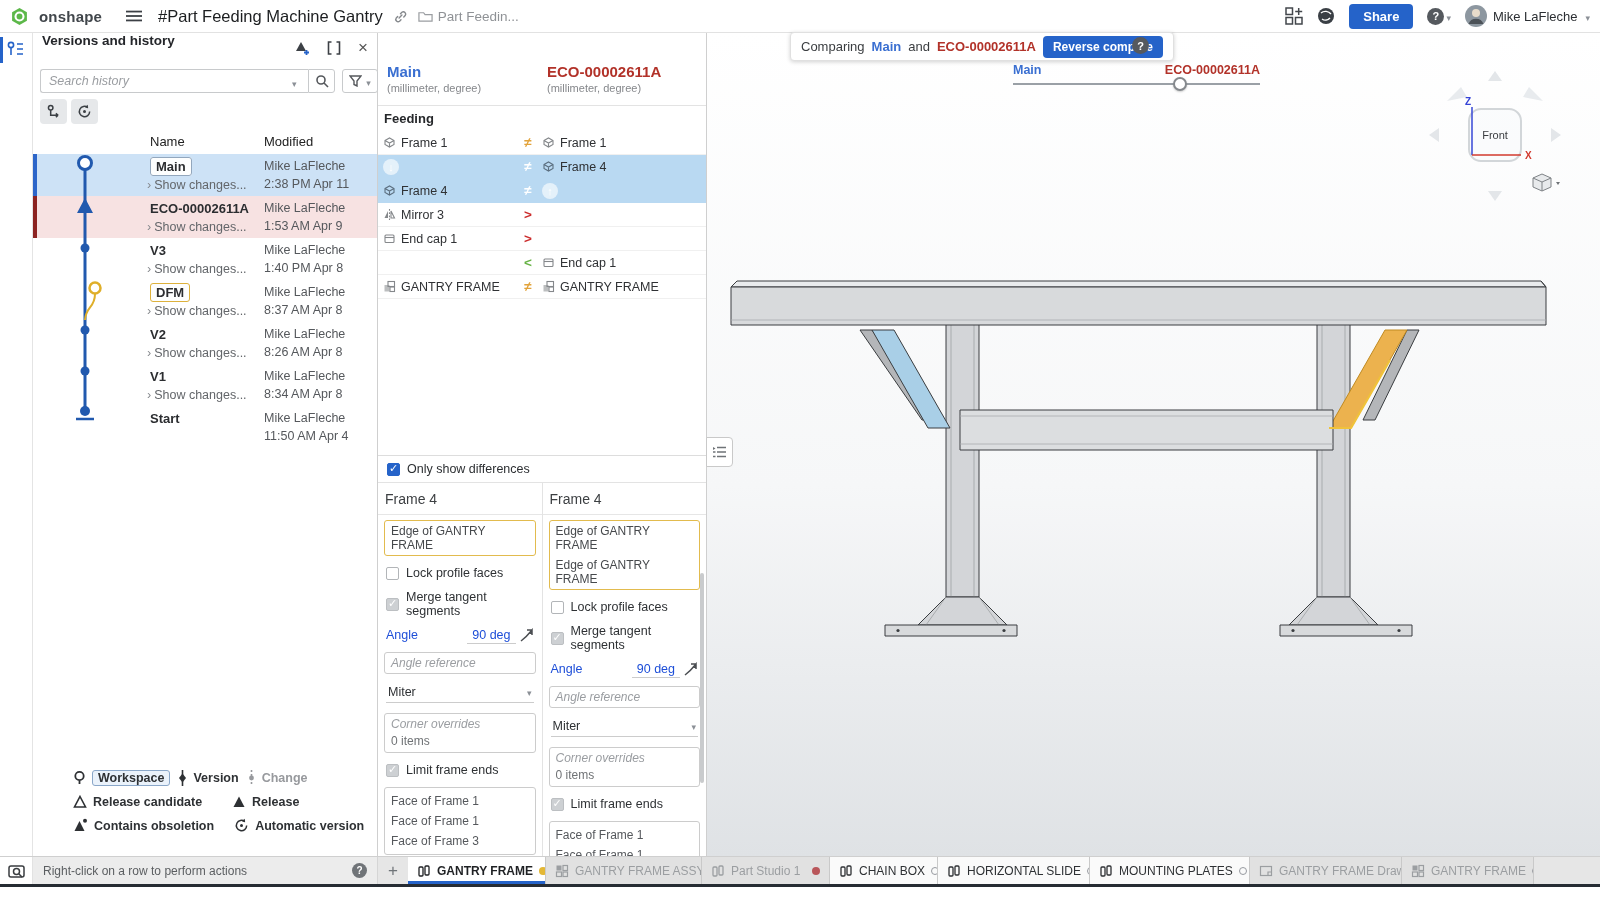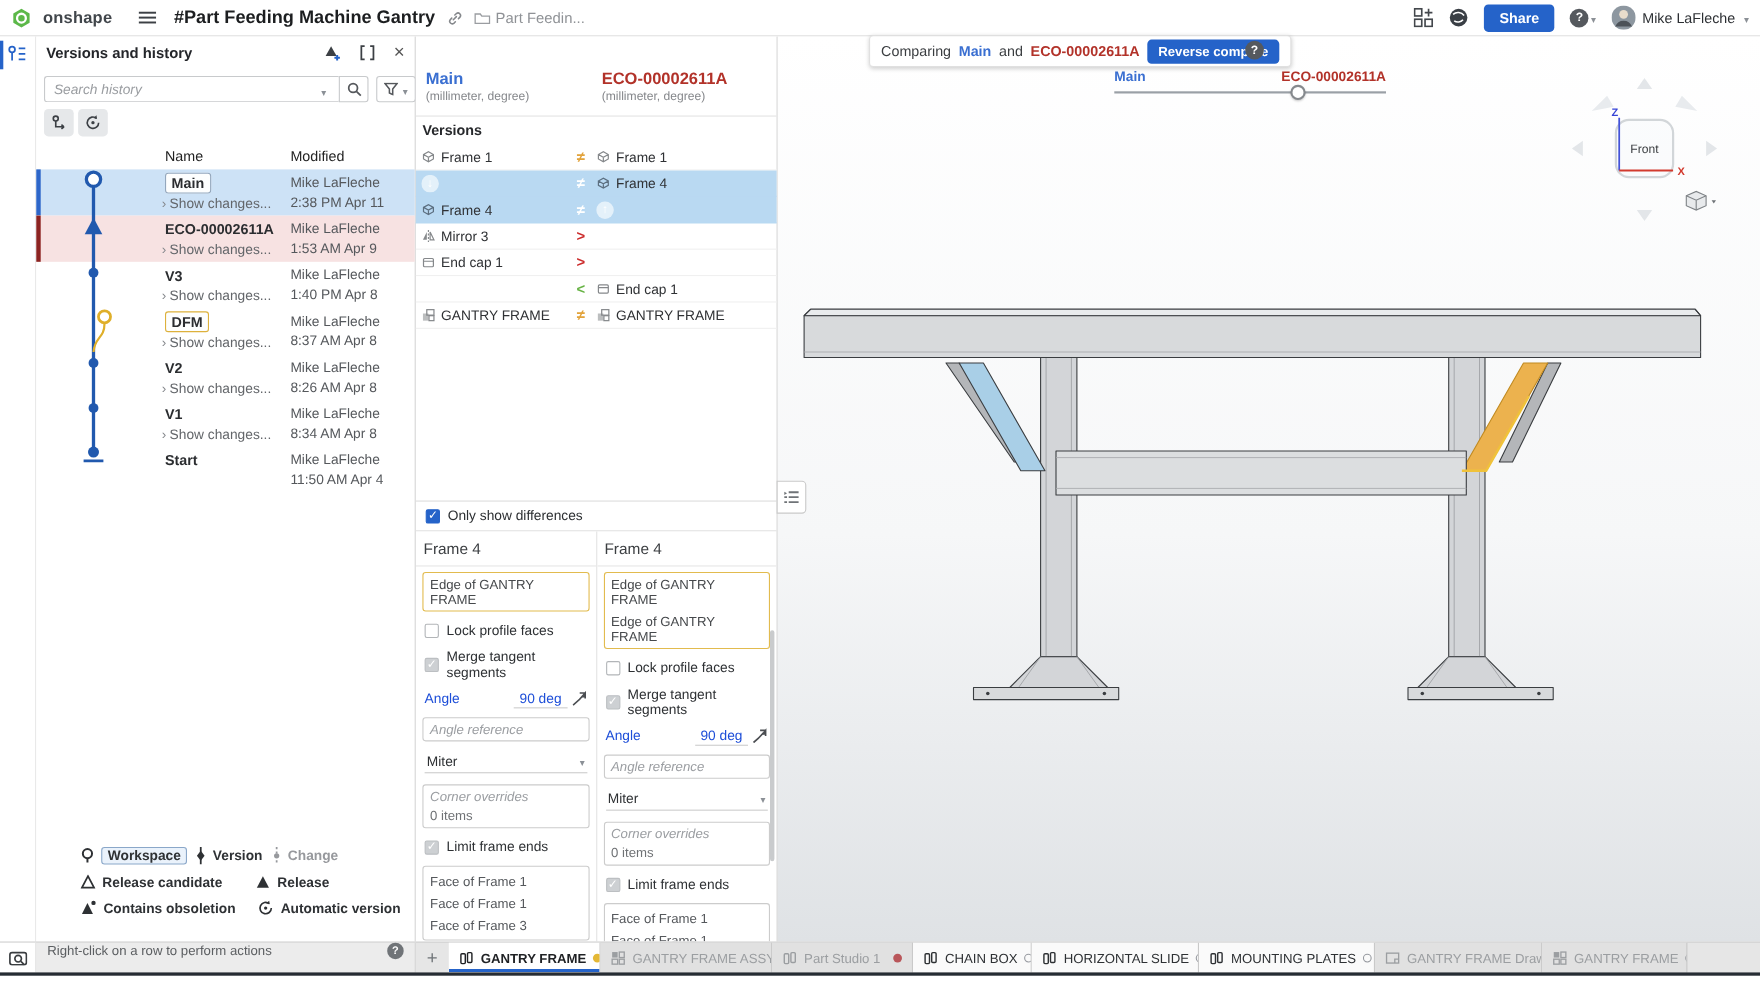--- a/index.html
+++ b/index.html
@@ -4,35 +4,35 @@
 <style>
   *{margin:0;padding:0;box-sizing:border-box}
   html,body{width:1600px;height:900px;overflow:hidden;background:#fff;
     font-family:"Liberation Sans","DejaVu Sans",sans-serif;color:#333;font-size:13px}
   .abs{position:absolute}
   svg{display:block}
   
   #topbar{position:absolute;left:0;top:0;width:1600px;height:33px;background:#fff;
     border-bottom:1px solid #e2e2e2;display:flex;align-items:center;padding:0 10px;gap:10px;z-index:30}
   .brand{color:#41464b;font-size:15px;font-weight:700;letter-spacing:.2px}
-  .doc-title{font-size:16.5px;font-weight:bold;color:#1c1e20;margin-left:6px}
+  .doc-title{font-size:16.5px;font-weight:normal;color:#1c1e20;margin-left:6px}
   .crumb{color:#8f9296;font-size:13.5px;display:flex;align-items:center;gap:5px}
   .tb-right{margin-left:auto;display:flex;align-items:center;gap:14px}
   .share-btn{background:#2563c9;color:#fff;font-size:13px;font-weight:bold;border:none;
     border-radius:4px;padding:5px 14px;cursor:pointer}
   .qcirc{width:17px;height:17px;border-radius:50%;background:#55595e;color:#fff;font-size:11px;
     font-weight:bold;display:flex;align-items:center;justify-content:center}
   .caret::after{content:"▾";font-size:9px;color:#8b9096;margin-left:2px}
   .username{font-size:13px;color:#2c2f33}
   
   #leftrail{position:absolute;left:0;top:33px;width:33px;height:823px;background:#fff;border-right:1px solid #e4e4e4}
   .rail-active-bar{position:absolute;left:0;top:4px;width:3px;height:26px;background:#2563c9}
   
   #history{position:absolute;left:33px;top:33px;width:345px;height:823px;background:#fff;border-right:1px solid #cfcfcf}
-  .hp-head{position:absolute;left:0;top:0;width:100%;height:30px;display:flex;align-items:center;padding:0 9px}
+  .hp-head{position:absolute;left:0;top:0;width:100%;height:30px;display:flex;padding:0 9px}
   .hp-title{font-size:13.5px;font-weight:bold;color:#24262a}
   .hp-icons{margin-left:auto;display:flex;align-items:center;gap:16px}
   .x16{width:16px;height:16px;color:#3c4045}
   .x::after{content:"×";font-size:17px;color:#555;line-height:14px}
   .searchrow{position:absolute;left:7px;top:36px;display:flex;align-items:center}
   .sinput{width:268px;height:24px;border:1px solid #c8cacc;border-right:none;border-radius:3px 0 0 3px;
     padding:0 20px 0 8px;font-size:12.5px;font-style:italic;color:#555;outline:none;font-family:inherit}
   .sinput::placeholder{color:#9a9da1;font-style:italic}
   .sin-caret{position:absolute;left:250px;top:6px}
   .sbtn{width:27px;height:24px;border:1px solid #c8cacc;border-radius:0 3px 3px 0;background:#fff;
@@ -119,21 +119,21 @@
   .cbar-q{position:absolute;left:425px;top:4px;z-index:31}
   .sliderlabels{position:absolute;left:306px;top:30px;width:247px;display:flex;justify-content:space-between;font-size:12.5px;font-weight:bold}
   .sl-main{color:#3a6fd1}.sl-eco{color:#b23229}
   .sliderline{position:absolute;left:306px;top:50px;width:247px;height:2px;background:#9aa0a6}
   .knob{position:absolute;left:466px;top:44px;width:14px;height:14px;border-radius:50%;background:#fff;
     border:2px solid #85898d;box-shadow:0 1px 2px rgba(0,0,0,.2)}
   .viewcube{position:absolute;left:718px;top:30px;width:140px;height:150px}
   
   #bottomstrip{position:absolute;left:0;top:856px;width:1600px;height:28px;display:flex;background:#e6e6e6;border-top:1px solid #cfcfcf}
   .bs-left{width:33px;background:#fff;display:flex;align-items:center;justify-content:center;border-right:1px solid #e2e2e2}
-  .statusbar{width:345px;background:#ececec;display:flex;padding:0 10px;gap:8px;border-right:1px solid #d5d5d5}
+  .statusbar{width:345px;background:#ececec;display:flex;align-items:center;padding:0 10px;gap:8px;border-right:1px solid #d5d5d5}
   .statustext{font-size:12px;color:#5b5e61;flex:1}
   .q14{width:15px;height:15px;border-radius:50%;background:#707478;color:#fff;font-size:10px;font-weight:bold;
     display:flex;align-items:center;justify-content:center}
   .addtab{width:30px;display:flex;align-items:center;justify-content:center;color:#6f7478;font-size:17px}
   .tab{display:flex;align-items:center;gap:6px;padding:0 9px;border-right:1px solid #c9c9c9;font-size:12px;white-space:nowrap;overflow:hidden}
   .tab .ticon{width:14px;height:14px;flex:0 0 auto}
   .tab.active{background:#fff;box-shadow:inset 0 -3px 0 #2563c9;color:#1f2124;font-weight:bold}
   .tab.lit{background:#fafafa;color:#2e3134}
   .tab.muted{background:#e1e1e1;color:#9b9ea1}
   .dot{width:8px;height:8px;border-radius:50%;margin-left:auto;flex:0 0 auto}
@@ -369,21 +369,21 @@
   </div>
 </div>
 
 <div id="compare">
   <div class="cmp-head">
     <span class="cv-main">Main</span>
     <span class="cv-units" style="left:9px">(millimeter, degree)</span>
     <span class="cv-eco">ECO-00002611A</span>
     <span class="cv-units" style="left:169px">(millimeter, degree)</span>
   </div>
-  <div class="feat-label">Versions</div>
+  <div class="feat-label">Feeding</div>
 
   <div class="frows">
     <div class="frow">
       <span class="fl">
           <svg class="fi" viewBox="0 0 13 13">
             <path d="M2 4.5 L6.5 2 L11 4.5 L11 8.5 L6.5 11 L2 8.5 Z M2 4.5 L6.5 7 L11 4.5 M6.5 7 V11" fill="none" stroke="currentColor" stroke-width="1.1"></path>
           </svg>
           <span class="flabel">Frame 1</span>
         </span>
       <span class="fop op-amber">≠</span>

